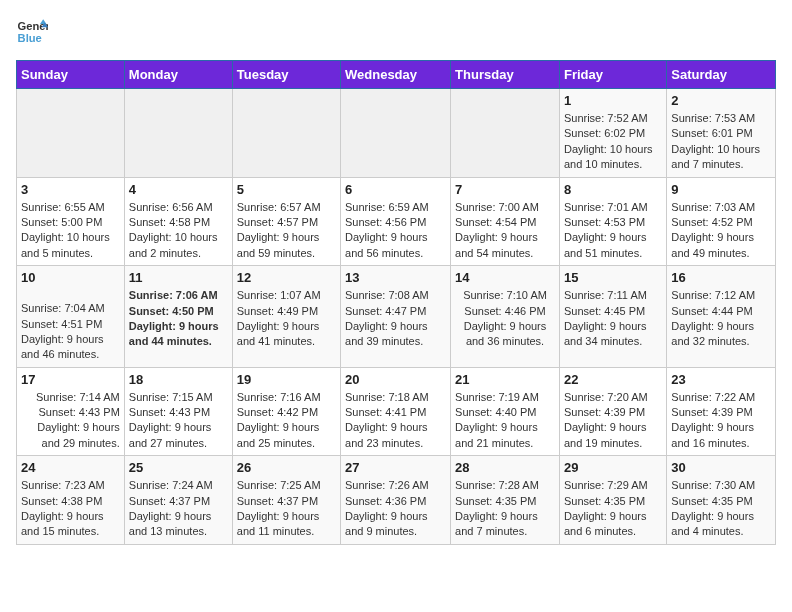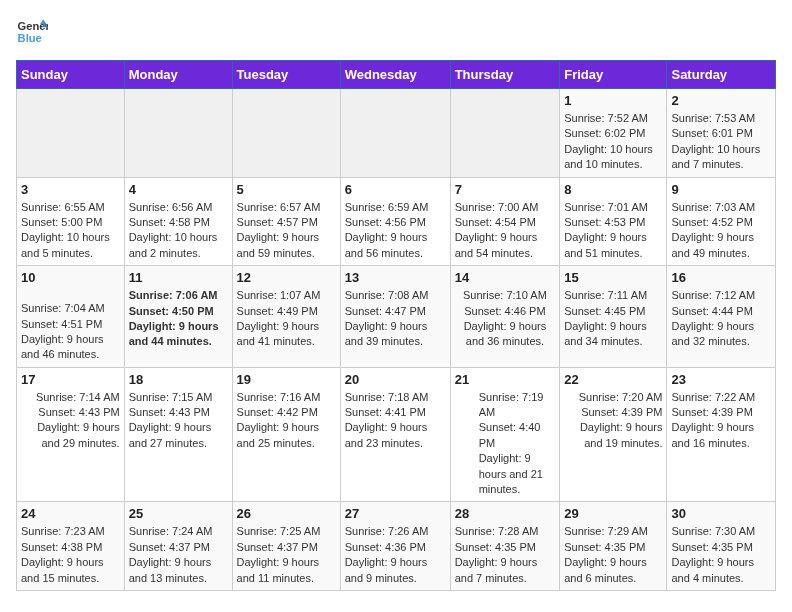--- a/index.html
+++ b/index.html
@@ -237,27 +237,27 @@
 Daylight: 9 hours and 25 minutes.</div>
         </td>
         <td>
           <div class="day-num">20</div>
           <div class="day-info" style="white-space: pre-line;">Sunrise: 7:18 AM
 Sunset: 4:41 PM
 Daylight: 9 hours and 23 minutes.</div>
         </td>
         <td>
           <div class="day-num">21</div>
-          <div class="day-info" style="white-space: pre-line; margin-left: 24px;">Sunrise: 7:19 AM
+          <div class="day-info" style="white-space: pre-line;">Sunrise: 7:19 AM
 Sunset: 4:40 PM
 Daylight: 9 hours and 21 minutes.</div>
         </td>
         <td>
           <div class="day-num">22</div>
-          <div class="day-info" style="white-space: pre-line; text-align: right;">Sunrise: 7:20 AM
+          <div class="day-info" style="white-space: pre-line;">Sunrise: 7:20 AM
 Sunset: 4:39 PM
 Daylight: 9 hours and 19 minutes.</div>
         </td>
         <td>
           <div class="day-num">23</div>
           <div class="day-info" style="white-space: pre-line;">Sunrise: 7:22 AM
 Sunset: 4:39 PM
 Daylight: 9 hours and 16 minutes.</div>
         </td>
       </tr>

